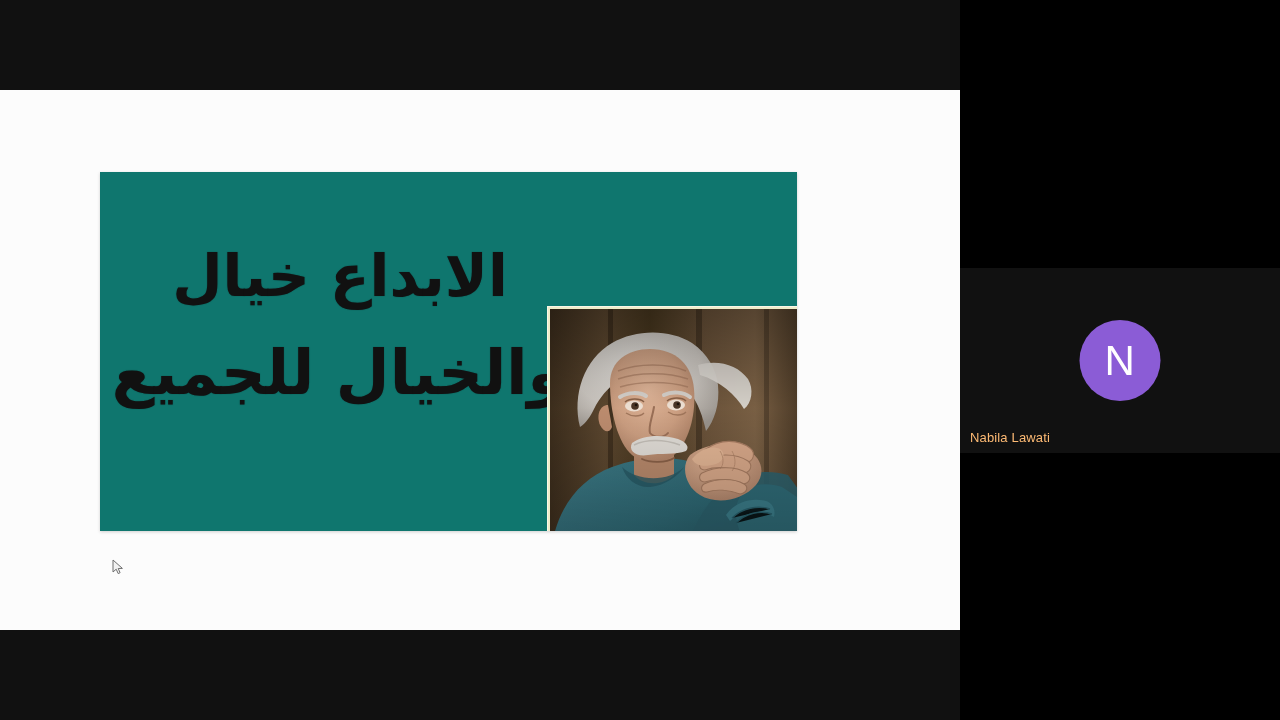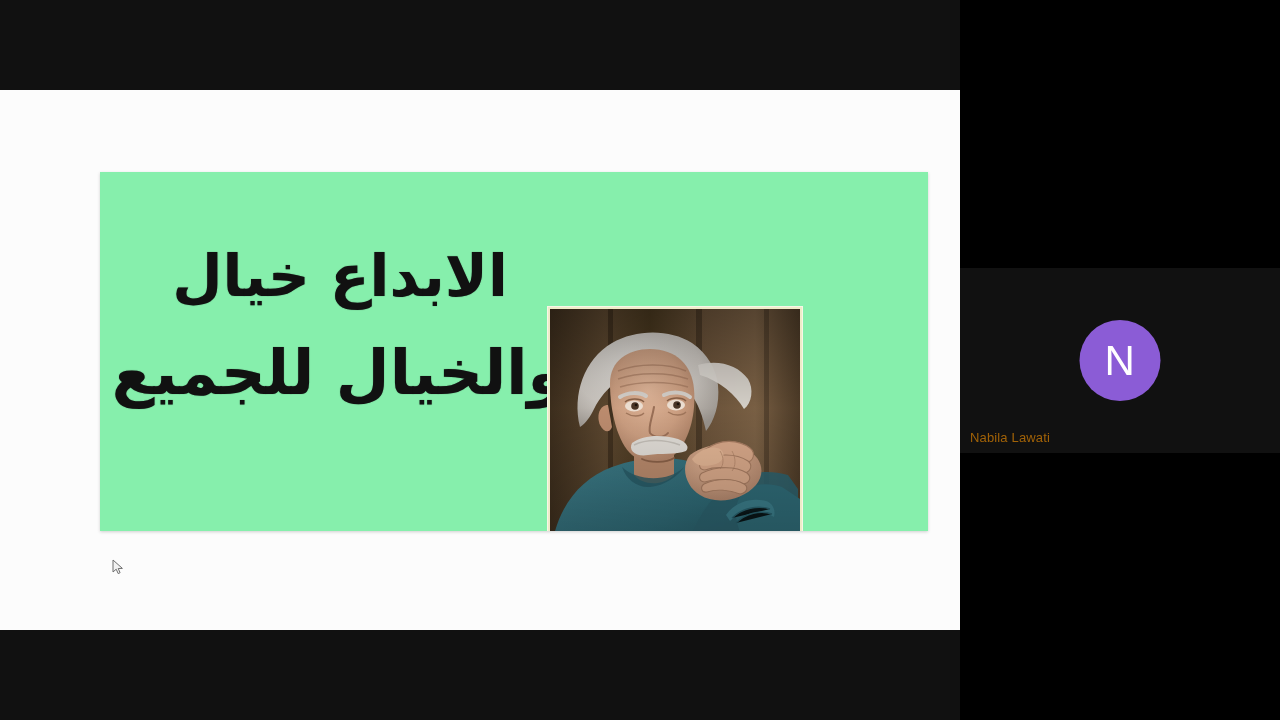--- a/index.html
+++ b/index.html
@@ -25,22 +25,22 @@
     background:#111111;
   }
   .band-bottom {
     position:absolute; left:0; top:630px; width:960px; height:90px;
     background:#111111;
   }
 
   
   .slide {
     position:absolute; left:100px; top:82px;  
-    width:828px; height:359px;
-    background:#86efac;
+    width:697px; height:359px;
+    background:#0f766e;
     box-shadow:0 1px 3px rgba(0,0,0,.18);
     overflow:hidden;
   }
   .slide-text {
     position:absolute; left:14px; top:60px; width:452px;
     text-align:center;
     direction:rtl;
     color:#111111;
     font-family:"DejaVu Sans", sans-serif;
     font-weight:bold;
@@ -96,21 +96,21 @@
   .avatar-letter {
     color:#ffffff;
     font-size:42px;
     font-weight:400;
     line-height:1;
     font-family:"Liberation Sans", sans-serif;
     letter-spacing:.5px;
   }
   .participant-name {
     position:absolute; left:10px; bottom:8px;
-    color:#a16207;
+    color:#fdba74;
     font-size:13px;
     font-family:"Liberation Sans", sans-serif;
     letter-spacing:.15px;
     white-space:nowrap;
   }
   .tile-rest {
     position:absolute; left:0; top:453px; width:320px; height:267px;
     background:#000000;
   }
 </style>

